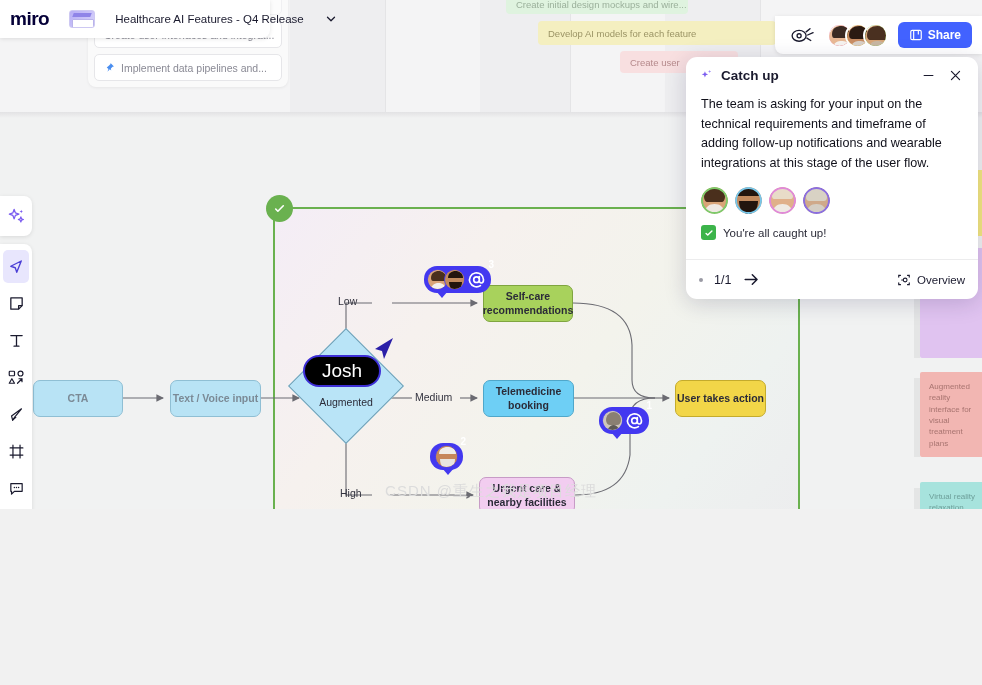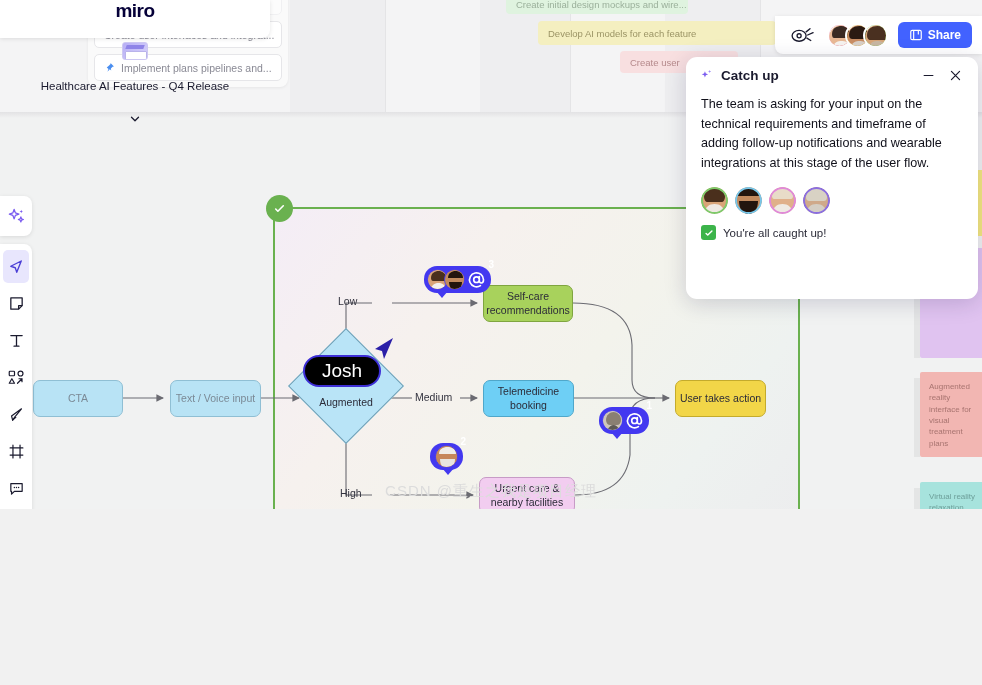--- a/index.html
+++ b/index.html
@@ -11,21 +11,21 @@
   }
   #root { position: relative; width: 982px; height: 509px; background: #f1f2f2; overflow: hidden; }
   .canvas-top-band { left:0; top:0; width:982px; height:112px; background:#f4f4f5; }
   .col-shade { position:absolute; top:0; height:112px; }
 
   
   .topbar {
     position:absolute; left:0; top:0; height:38px; width:270px;
     background:#fff; border-radius:0 0 8px 0;
     display:flex; align-items:center; padding:0 10px; gap:20px;
-    box-shadow:0 1px 4px rgba(0,0,0,.10); z-index:40;flex-direction:column;
+    box-shadow:0 1px 4px rgba(0,0,0,.10); z-index:40;
   }
   .miro-logo { font-size:19px; font-weight:700; letter-spacing:-.5px; color:#050038; font-family:"Liberation Sans",sans-serif; }
   .board-thumb {
     width:26px; height:18px; border-radius:3px; position:relative;
     background:linear-gradient(135deg,#b7aef5 0%,#d9d4fb 100%);
     border:1px solid #cdc8f2; overflow:hidden; flex:none;
   }
   .board-thumb:before{content:"";position:absolute;left:2px;top:8px;width:20px;height:8px;background:#fff;border:1px solid #b9b3ea;border-radius:1px;}
   .board-thumb:after{content:"";position:absolute;left:3px;top:2px;width:18px;height:4px;background:#8f84e8;transform:skewX(-20deg);}
   .board-title { font-size:11.5px; color:#1a1a2e; white-space:nowrap; }
@@ -95,20 +95,21 @@
     border-radius:50%; background:#6ab14f; z-index:6;
     display:flex;align-items:center;justify-content:center;
   }
 
   
   .node {
     position:absolute; z-index:8; border-radius:7px;
     display:flex;align-items:center;justify-content:center;text-align:center;
     font-size:10.5px; line-height:1.25; color:#2b2b38;
     border:1px solid rgba(0,0,0,.28);
+    font-weight:bold;
   }
   .node.cta      { left:33px;  top:380px; width:90px; height:37px; background:#b8e3f5; border-color:#8fbfd4; color:#7b8a96; }
   .node.input    { left:170px; top:380px; width:91px; height:37px; background:#b8e3f5; border-color:#8fbfd4; color:#7b8a96; }
   .node.selfcare { left:483px; top:285px; width:90px; height:37px; background:#a8d25c; border-color:#7fa53f; }
   .node.tele     { left:483px; top:380px; width:91px; height:37px; background:#6ecff5; border-color:#4fa7ca; }
   .node.urgent   { left:479px; top:477px; width:96px; height:37px; background:#f2cdf0; border-color:#c79bc6; }
   .node.action   { left:675px; top:380px; width:91px; height:37px; background:#f2d648; border-color:#c4ab2c; }
 
   .diamond {
     position:absolute; left:305px; top:345px; width:82px; height:82px;
@@ -353,21 +354,21 @@
 
   <div class="tasklist">
     <div class="task-card" style="opacity:.45"></div>
     <div class="task-card">
       <span>Create user interfaces and integrat...</span>
     </div>
     <div class="task-card">
       <svg class="pin-ico" viewBox="0 0 16 16">
         <path d="M9.5 1.5l5 5-2 .5-2.5 2.5.5 3-2-2-3.5 3.5L6.5 10 4 8l3-2.5L9.5 3z" fill="#4a8ef0"></path>
       </svg>
-      <span>Implement plans pipelines and...</span>
+      <span>Implement data pipelines and...</span>
     </div>
   </div>
 
   <div class="topbar">
     <span class="miro-logo">miro</span>
     <div class="board-thumb"></div>
     <span class="board-title">Healthcare AI Features - Q4 Release</span>
     <svg class="chev" viewBox="0 0 24 24">
       <path d="M6 9l6 6 6-6" fill="none" stroke="#1a1a2e" stroke-width="2.2" stroke-linecap="round" stroke-linejoin="round"></path>
     </svg>
@@ -529,16 +530,31 @@
       </div>
       <div class="cu-caught">
         <div class="cu-chk">
           <svg width="10" height="10" viewBox="0 0 24 24">
               <path d="M5 13l4 4L19 7" fill="none" stroke="#fff" stroke-width="3.4" stroke-linecap="round" stroke-linejoin="round"></path>
             </svg>
         </div>
         <span class="cu-caught-txt">You're all caught up!</span>
       </div>
     </div>
+    <div class="cu-foot">
+      <div class="cu-dot"></div>
+      <span class="cu-page">1/1</span>
+      <svg width="19" height="19" viewBox="0 0 24 24">
+        <path d="M4 12h15M13 6l6 6-6 6" fill="none" stroke="#1a1a2e" stroke-width="1.9" stroke-linecap="round" stroke-linejoin="round"></path>
+      </svg>
+      <div class="cu-ov">
+        <svg width="14" height="14" viewBox="0 0 24 24">
+          <path d="M3 7V4h3M21 7V4h-3M3 17v3h3M21 17v3h-3" fill="none" stroke="#1a1a2e" stroke-width="2" stroke-linecap="round"></path>
+          <circle cx="14" cy="12" r="3.2" fill="none" stroke="#1a1a2e" stroke-width="1.8"></circle>
+          <path d="M8 12h2" stroke="#1a1a2e" stroke-width="1.8" stroke-linecap="round"></path>
+        </svg>
+        <span>Overview</span>
+      </div>
+    </div>
   </div>
 
   <div class="watermark">CSDN @重生之我是项目经理</div>
 </div>
 
 </body></html>

